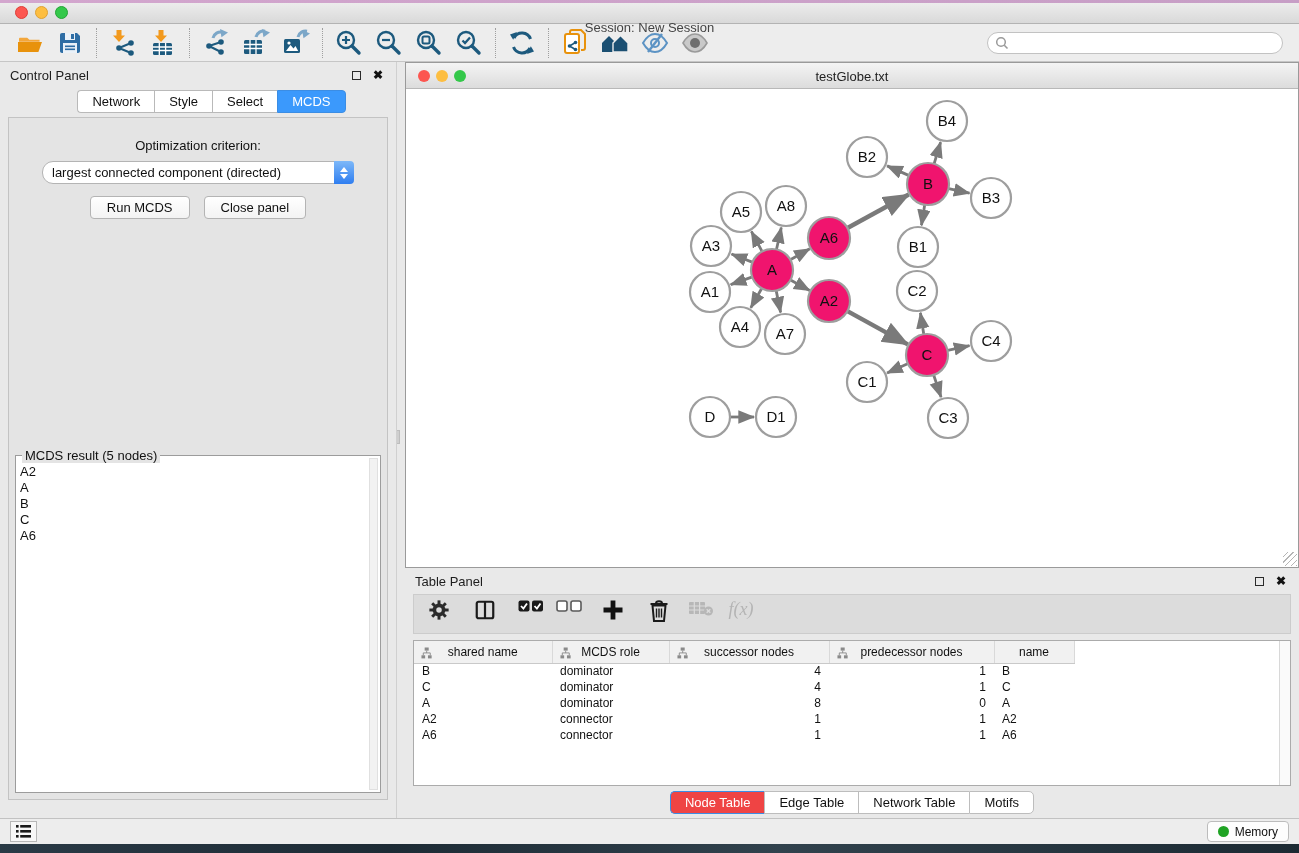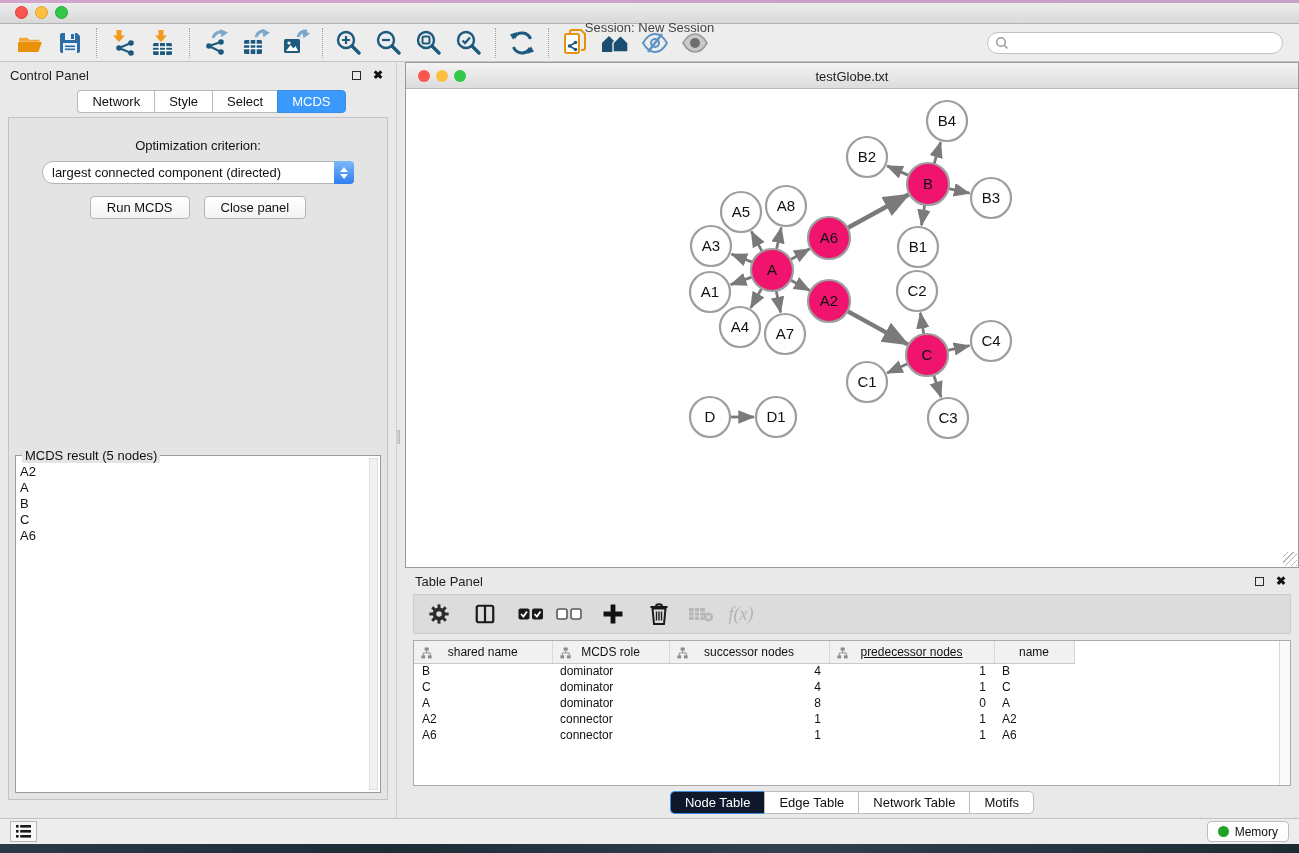--- a/index.html
+++ b/index.html
@@ -64,34 +64,34 @@
   .mtl.yellow { left:30px; background:#fdbe41; }
   .mtl.green { left:48px; background:#34c84a; }
   .net-title { position:absolute; left:0; right:0; top:6px; text-align:center; font-size:13px; color:#222; }
   .canvas { flex:1; position:relative; background:#fff; overflow:hidden; }
   .resize-grip { position:absolute; right:1px; bottom:1px; width:14px; height:14px;
     background:repeating-linear-gradient(135deg, transparent 0 3px, #b5b5b5 3px 4px); }
 
   
   .tpanel { flex:1; display:flex; flex-direction:column; background:#e9e9e9; min-height:0; }
   .tp-toolbar { height:40px; margin:0 8px; background:#dcdcdc; border:1px solid #cccccc; display:flex; align-items:center; padding:0 8px; gap:4px; flex:none; }
-  .tpi { width:34px; height:30px; display:flex; align-items:center; justify-content:center; }
+  .tpi { width:34px; height:30px; display:flex; justify-content:center; }
   .fx { font-family:"Liberation Serif", serif; font-style:italic; font-size:18px; color:#b4b4b4; }
   .tablewrap { margin:6px 8px 0; flex:1; background:#fff; border:1px solid #ababab; position:relative; overflow:hidden; min-height:0; }
   table.datatable { border-collapse:collapse; table-layout:fixed; font-size:12px; color:#111; }
   table.datatable th { height:22px; background:#f1f1f1; border-right:1px solid #d9d9d9; border-bottom:1px solid #c9c9c9; font-weight:normal; font-size:12px; text-align:center; position:relative; white-space:nowrap; overflow:hidden; }
   table.datatable th .hicon { position:absolute; left:7px; top:6px; }
   table.datatable td { height:16px; padding:0 8px; white-space:nowrap; overflow:hidden; }
   td.al { text-align:left; } td.ar { text-align:right; }
   .vscroll { position:absolute; top:0; bottom:0; right:0; width:11px; background:#fafafa; border-left:1px solid #d8d8d8; }
   .tp-tabs { height:32px; display:flex; align-items:center; justify-content:center; flex:none; }
   .tp-tab { font-size:13px; padding:3px 14px; background:#fff; border:1px solid #bdbdbd; border-right:none; color:#111; }
   .tp-tab:first-child { border-radius:5px 0 0 5px; }
   .tp-tab:last-child { border-right:1px solid #bdbdbd; border-radius:0 5px 5px 0; }
-  .tp-tab.active { background:#0f172a; border-color:#3b8de4; color:#fff; }
+  .tp-tab.active { background:#ef4444; border-color:#3b8de4; color:#fff; }
 
   
   .statusbar { height:26px; background:#ededed; border-top:1px solid #c2c2c2; display:flex; align-items:center; padding:0 10px; flex:none; }
   .listbtn { width:27px; height:21px; background:#f7f7f7; border:1px solid #b7b7b7; display:flex; align-items:center; justify-content:center; }
   .membtn { margin-left:auto; height:21px; background:#fdfdfd; border:1px solid #bcbcbc; border-radius:4px; display:flex; align-items:center; gap:6px; padding:8px 10px; font-size:12px; color:#111; }
   .memdot { width:11px; height:11px; border-radius:50%; background:#1fa324; }
   .desktop { height:9px; background:linear-gradient(90deg,#2a3a46,#1d2b35 30%,#31424d 60%,#1c2a33); flex:none; }
 
   .splitnub { position:absolute; left:394px; top:368px; width:6px; height:14px; background:#cfcfcf; border:1px solid #bdbdbd; }
 </style>
@@ -474,21 +474,21 @@
                       <rect x="0.5" y="9" width="4" height="3.4" fill="#8a8a8a"></rect>
                       <rect x="7.6" y="9" width="4" height="3.4" fill="#8a8a8a"></rect>
                       <path d="M6.2 4v2.4M2.5 9V6.4h7.6V9" stroke="#8a8a8a" fill="none"></path>
                     </svg><span>MCDS role</span></th>
                   <th style="width: 160px;"><svg class="hicon" width="11" height="12" viewBox="0 0 12 13">
                       <rect x="4" y="0.5" width="4.4" height="3.4" fill="#8a8a8a"></rect>
                       <rect x="0.5" y="9" width="4" height="3.4" fill="#8a8a8a"></rect>
                       <rect x="7.6" y="9" width="4" height="3.4" fill="#8a8a8a"></rect>
                       <path d="M6.2 4v2.4M2.5 9V6.4h7.6V9" stroke="#8a8a8a" fill="none"></path>
                     </svg><span>successor nodes</span></th>
-                  <th style="width: 165px; text-decoration: underline;"><svg class="hicon" width="11" height="12" viewBox="0 0 12 13">
+                  <th style="width: 165px;"><svg class="hicon" width="11" height="12" viewBox="0 0 12 13">
                       <rect x="4" y="0.5" width="4.4" height="3.4" fill="#8a8a8a"></rect>
                       <rect x="0.5" y="9" width="4" height="3.4" fill="#8a8a8a"></rect>
                       <rect x="7.6" y="9" width="4" height="3.4" fill="#8a8a8a"></rect>
                       <path d="M6.2 4v2.4M2.5 9V6.4h7.6V9" stroke="#8a8a8a" fill="none"></path>
                     </svg><span>predecessor nodes</span></th>
                   <th style="width: 80px;"><span>name</span></th>
                   <th style="width: auto; background: rgb(255, 255, 255); border: none;"></th>
                 </tr>
               </thead>
             <tbody id="nt-body">

